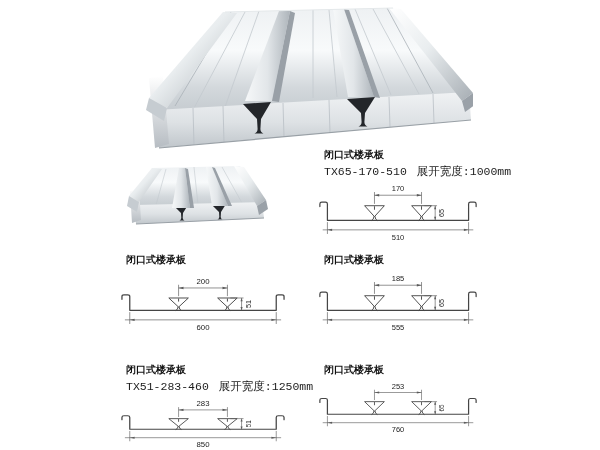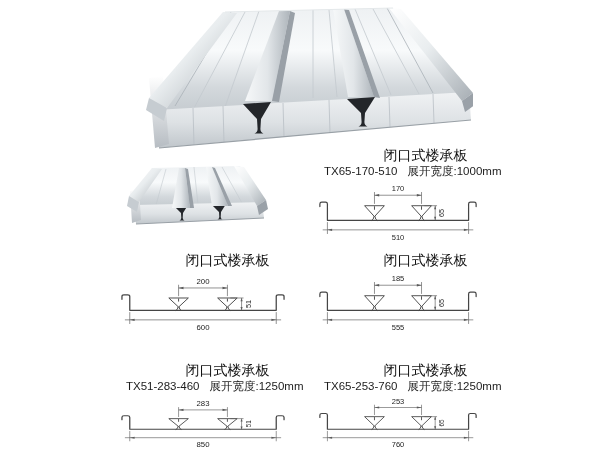--- a/index.html
+++ b/index.html
@@ -7,22 +7,22 @@
           font-family:"Liberation Sans","DejaVu Sans",sans-serif;}
   .hero{position:absolute;}
   #hero-big{left:133px;top:0;width:340px;height:150px;}
   #hero-small{left:122px;top:155px;width:150px;height:75px;}
   .spec{position:absolute;width:215px;}
   #spec1{left:312px;top:147px;}
   #spec2{left:114px;top:252px;}
   #spec3{left:312px;top:252px;}
   #spec4{left:114px;top:362px;}
   #spec5{left:312px;top:362px;}
-  .spec h3{margin:0 0 0 12px;font-size:14px;line-height:16px;font-weight:normal;color:#111;text-align:center;}
-  .spec .sub{margin:2px 0 0 12px;font-size:11.5px;line-height:13px;color:#1c1c1c;white-space:nowrap;}
+  .spec h3{margin:0 0 0 12px;font-size:10px;line-height:16px;font-weight:bold;color:#111;}
+  .spec .sub{margin:2px 0 0 12px;font-size:11.5px;line-height:13px;color:#1c1c1c;white-space:nowrap;font-family:Liberation Mono, monospace;}
   .spec .sub .gap{margin-left:10px;}
   .xsec{display:block;margin:4px 0 0 6px;width:166px;height:62px;overflow:visible;}
   .col-r .xsec{width:160px;}
   .row3 .xsec{height:54px;margin-top:3px;}
   
   .pl{fill:none;stroke:#454545;stroke-width:1.3;stroke-linejoin:round;stroke-linecap:round;}
   .tri{fill:#ffffff;stroke:#454545;stroke-width:1;}
   .stem{fill:none;stroke:#454545;stroke-width:1;stroke-linecap:round;}
   .dl{fill:none;stroke:#5a5a5a;stroke-width:0.7;}
   .ar{fill:#5a5a5a;stroke:none;}
@@ -194,21 +194,20 @@
     <svg class="xsec" viewBox="0 0 170 68" preserveAspectRatio="none">
       <use href="#p51"></use>
       <text class="dim" x="85" y="13" text-anchor="middle">283</text>
       <text class="dim" x="134" y="35" text-anchor="middle" transform="rotate(-90 134 35)">51</text>
       <text class="dim" x="85" y="64" text-anchor="middle">850</text>
     </svg>
   </section>
 
   <section class="spec col-r row3" id="spec5">
     <h3>闭口式楼承板</h3>
-    <p class="sub"><span>TX65-253-760</span><span class="gap">展开宽度:1250mm</span></p>
     <svg class="xsec" viewBox="0 0 170 68" preserveAspectRatio="none">
       <use href="#p65"></use>
       <text class="dim" x="85" y="10" text-anchor="middle">253</text>
       <text class="dim" x="134" y="34" text-anchor="middle" transform="rotate(-90 134 34)">65</text>
       <text class="dim" x="85" y="64" text-anchor="middle">760</text>
     </svg>
   </section>
 
 </div>
 

